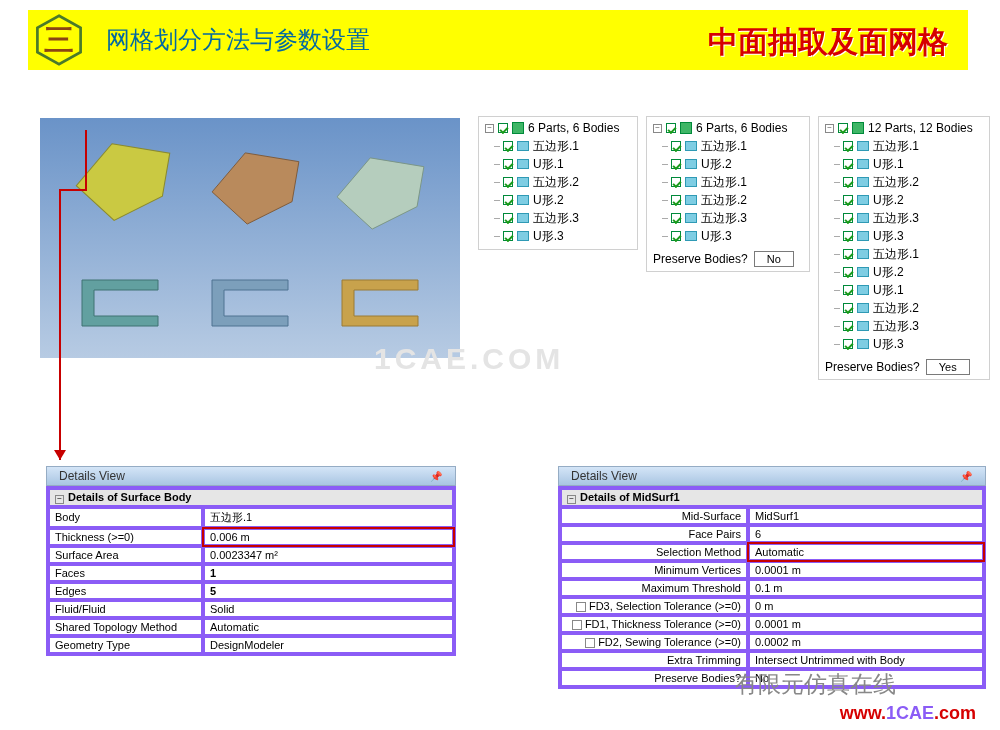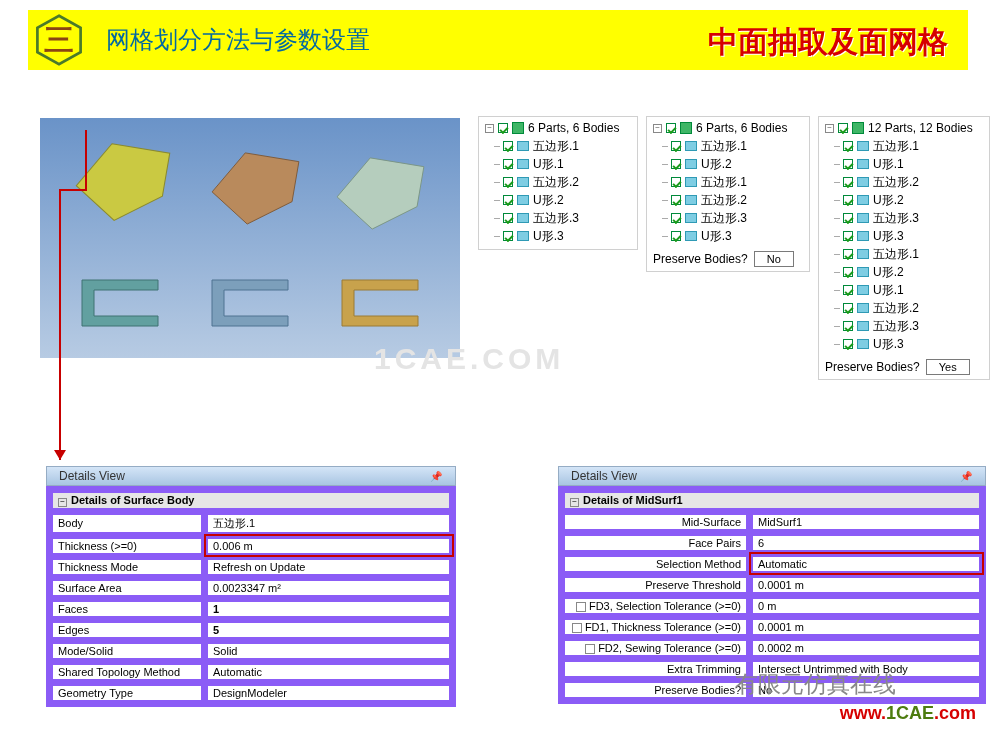--- a/index.html
+++ b/index.html
@@ -22,31 +22,31 @@
   .check-ico{width:10px;height:10px;border:1px solid #008a3a;display:inline-block;position:relative;background:#fff;}
   .check-ico:after{content:"";position:absolute;left:1px;top:3px;width:6px;height:3px;border-left:2px solid #1a9b1a;border-bottom:2px solid #1a9b1a;transform:rotate(-45deg);}
   .body-ico{width:12px;height:10px;background:#7ecde3;border:1px solid #2f9ab5;display:inline-block;}
   .exp{width:9px;height:9px;border:1px solid #888;display:inline-flex;align-items:center;justify-content:center;font-size:8px;line-height:8px;color:#555;}
   .preserve-row{display:flex;align-items:center;gap:6px;margin-top:6px;font-size:12px;}
   .preserve-row .val{border:1px solid #7a7a7a;padding:0 12px;height:16px;line-height:14px;font-size:11px;}
   .details-panel{position:absolute;font-size:12px;}
   .dv-header{background:linear-gradient(#d4e5f7,#a9c5e2);border:1px solid #95acc4;padding:2px 12px;font-size:12px;color:#333;display:flex;justify-content:space-between;align-items:center;}
   .pin{font-size:10px;color:#333;}
   .dv-table{border-collapse:collapse;width:100%;}
-  .dv-table td{border:7px solid #8b5cf6;padding:1px 5px;font-size:11px;height:17px;background:#fff;}
+  .dv-table td{border:4px solid #8b5cf6;padding:1px 5px;font-size:11px;height:17px;background:#fff;}
   .dv-table tr.section td{background:#e6e6e6;font-weight:bold;}
   .dv-table td.lbl{width:155px;margin-top:48px;}
   .dv-table td.lbl2{width:188px;text-align:right;}
   .dv-table td.bold{font-weight:bold;}
   .red-box{outline:2px solid #c70000;outline-offset:-1px;}
   .arrow-line{position:absolute;}
   .watermark{position:absolute;color:#e4e4e4;font-size:30px;font-weight:bold;letter-spacing:4px;}
   .watermark-cn{position:absolute;font-size:23px;color:#888;}
   .url1{position:absolute;right:24px;bottom:6px;font-size:18px;font-weight:bold;}
-  .url1 .w{color:#d60000;} .url1 .n{color:#4d7c0f;} .url1 .d{color:#d60000;}
+  .url1 .w{color:#d60000;} .url1 .n{color:#8b5cf6;} .url1 .d{color:#d60000;}
   .chkbox{display:inline-block;width:10px;height:10px;border:1px solid #888;margin-right:3px;vertical-align:middle;}
 </style>
 </head>
 <body>
 
 <div class="title-bar">
   <div class="hexagon">
     <svg viewBox="0 0 60 60">
         <polygon points="30,3 54,16.5 54,43.5 30,57 6,43.5 6,16.5" fill="#ffff00" stroke="#4a7a2a" stroke-width="3"></polygon>
       </svg>
@@ -259,37 +259,33 @@
       <tbody id="dl-rows">
         <tr>
           <td class="lbl">Body</td>
           <td class="">五边形.1</td>
         </tr>
         <tr>
           <td class="lbl">Thickness (&gt;=0)</td>
           <td class="red-box">0.006 m</td>
         </tr>
         <tr>
-          <td class="lbl">Thickness Mode</td>
-          <td class="">Refresh on Update</td>
-        </tr>
-        <tr>
           <td class="lbl">Surface Area</td>
           <td class="">0.0023347 m²</td>
         </tr>
         <tr>
           <td class="lbl">Faces</td>
           <td class=" bold">1</td>
         </tr>
         <tr>
           <td class="lbl">Edges</td>
           <td class=" bold">5</td>
         </tr>
         <tr>
-          <td class="lbl">Mode/Solid</td>
+          <td class="lbl">Fluid/Fluid</td>
           <td class="">Solid</td>
         </tr>
         <tr>
           <td class="lbl">Shared Topology Method</td>
           <td class="">Automatic</td>
         </tr>
         <tr>
           <td class="lbl">Geometry Type</td>
           <td class="">DesignModeler</td>
         </tr>
@@ -315,22 +311,26 @@
         </tr>
         <tr>
           <td class="lbl2">Face Pairs</td>
           <td>6</td>
         </tr>
         <tr>
           <td class="lbl2">Selection Method</td>
           <td class="red-box">Automatic</td>
         </tr>
         <tr>
-          <td class="lbl2">Preserve Threshold</td>
+          <td class="lbl2">Minimum Vertices</td>
           <td>0.0001 m</td>
+        </tr>
+        <tr>
+          <td class="lbl2">Maximum Threshold</td>
+          <td>0.1 m</td>
         </tr>
         <tr>
           <td class="lbl2"><span class="chkbox"></span>FD3, Selection Tolerance (&gt;=0)</td>
           <td>0 m</td>
         </tr>
         <tr>
           <td class="lbl2"><span class="chkbox"></span>FD1, Thickness Tolerance (&gt;=0)</td>
           <td>0.0001 m</td>
         </tr>
         <tr>

